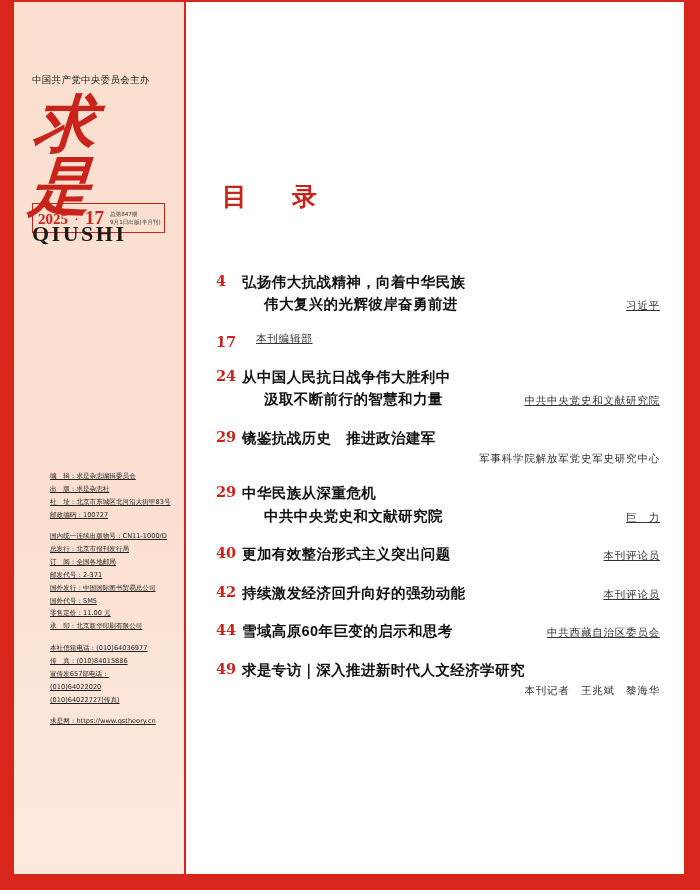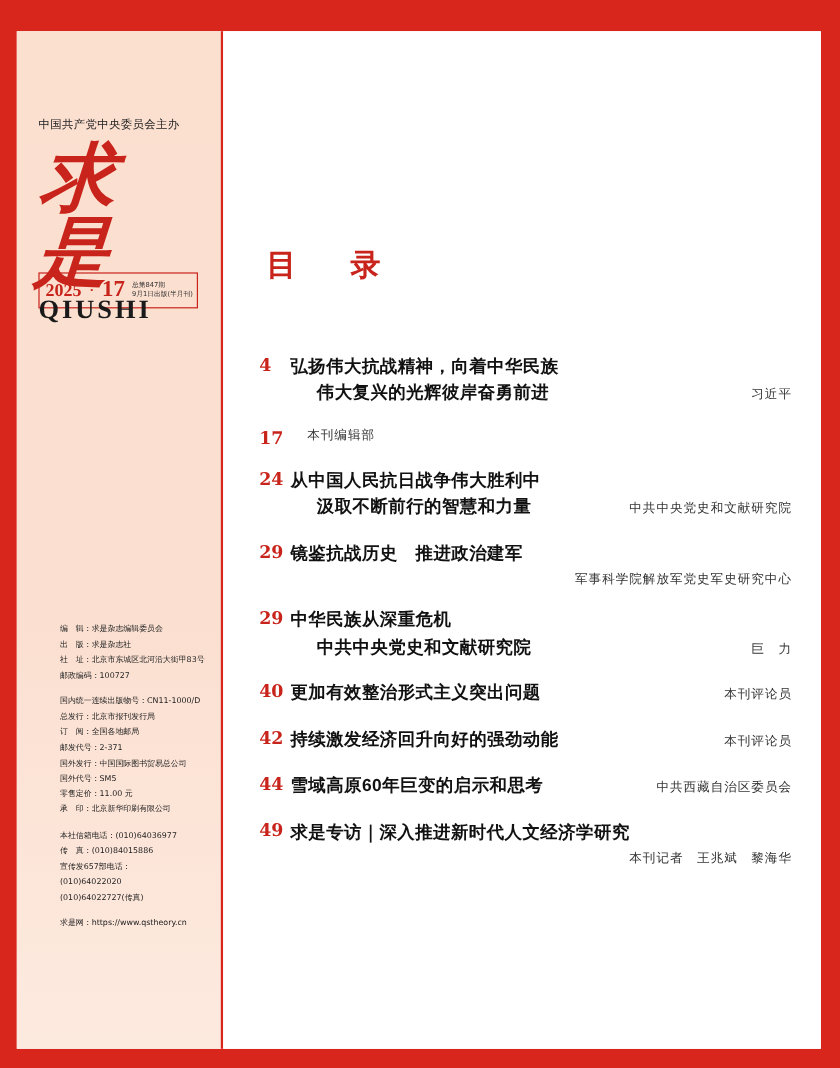--- a/index.html
+++ b/index.html
@@ -12,21 +12,21 @@
     height: 890px;
     font-family: "Liberation Sans", sans-serif;
     overflow: hidden;
   }
   .page {
     position: relative;
     width: 700px;
     height: 890px;
     background: #d8261c;
     box-sizing: border-box;
-    padding: 26px 16px 16px 14px;
+    padding: 2px 16px 16px 14px;
   }
   .inner {
     position: relative;
     width: 100%;
     height: 100%;
     background: #ffffff;
     display: flex;
     box-sizing: border-box;
   }
   
@@ -96,26 +96,27 @@
     margin-left: 6px;
     font-size: 5.6px;
     color: #333;
     line-height: 1.5;
     font-family: "DejaVu Sans", sans-serif;
     white-space: nowrap;
   }
   .colophon {
     position: absolute;
     left: 36px;
-    top: 492px;
+    top: 468px;
     width: 140px;
     font-family: "DejaVu Sans", sans-serif;
     font-size: 6.6px;
     color: #222;
     line-height: 1.95;
+    text-decoration: underline;
   }
   .colophon .grp {
     margin-bottom: 9px;
   }
   .colophon .row {
     white-space: nowrap;
   }
   
   .right-col {
     position: relative;
@@ -167,20 +168,21 @@
     align-items: baseline;
     justify-content: space-between;
   }
   .auth {
     font-family: "DejaVu Serif", serif;
     font-size: 10.5px;
     color: #333;
     white-space: nowrap;
     padding-left: 14px;
     letter-spacing: 0.8px;
+    text-decoration: underline;
   }
   .auth-right {
     text-align: right;
     font-family: "DejaVu Serif", serif;
     font-size: 10.5px;
     color: #333;
     letter-spacing: 0.8px;
     margin-top: 3px;
   }
   .sep {

